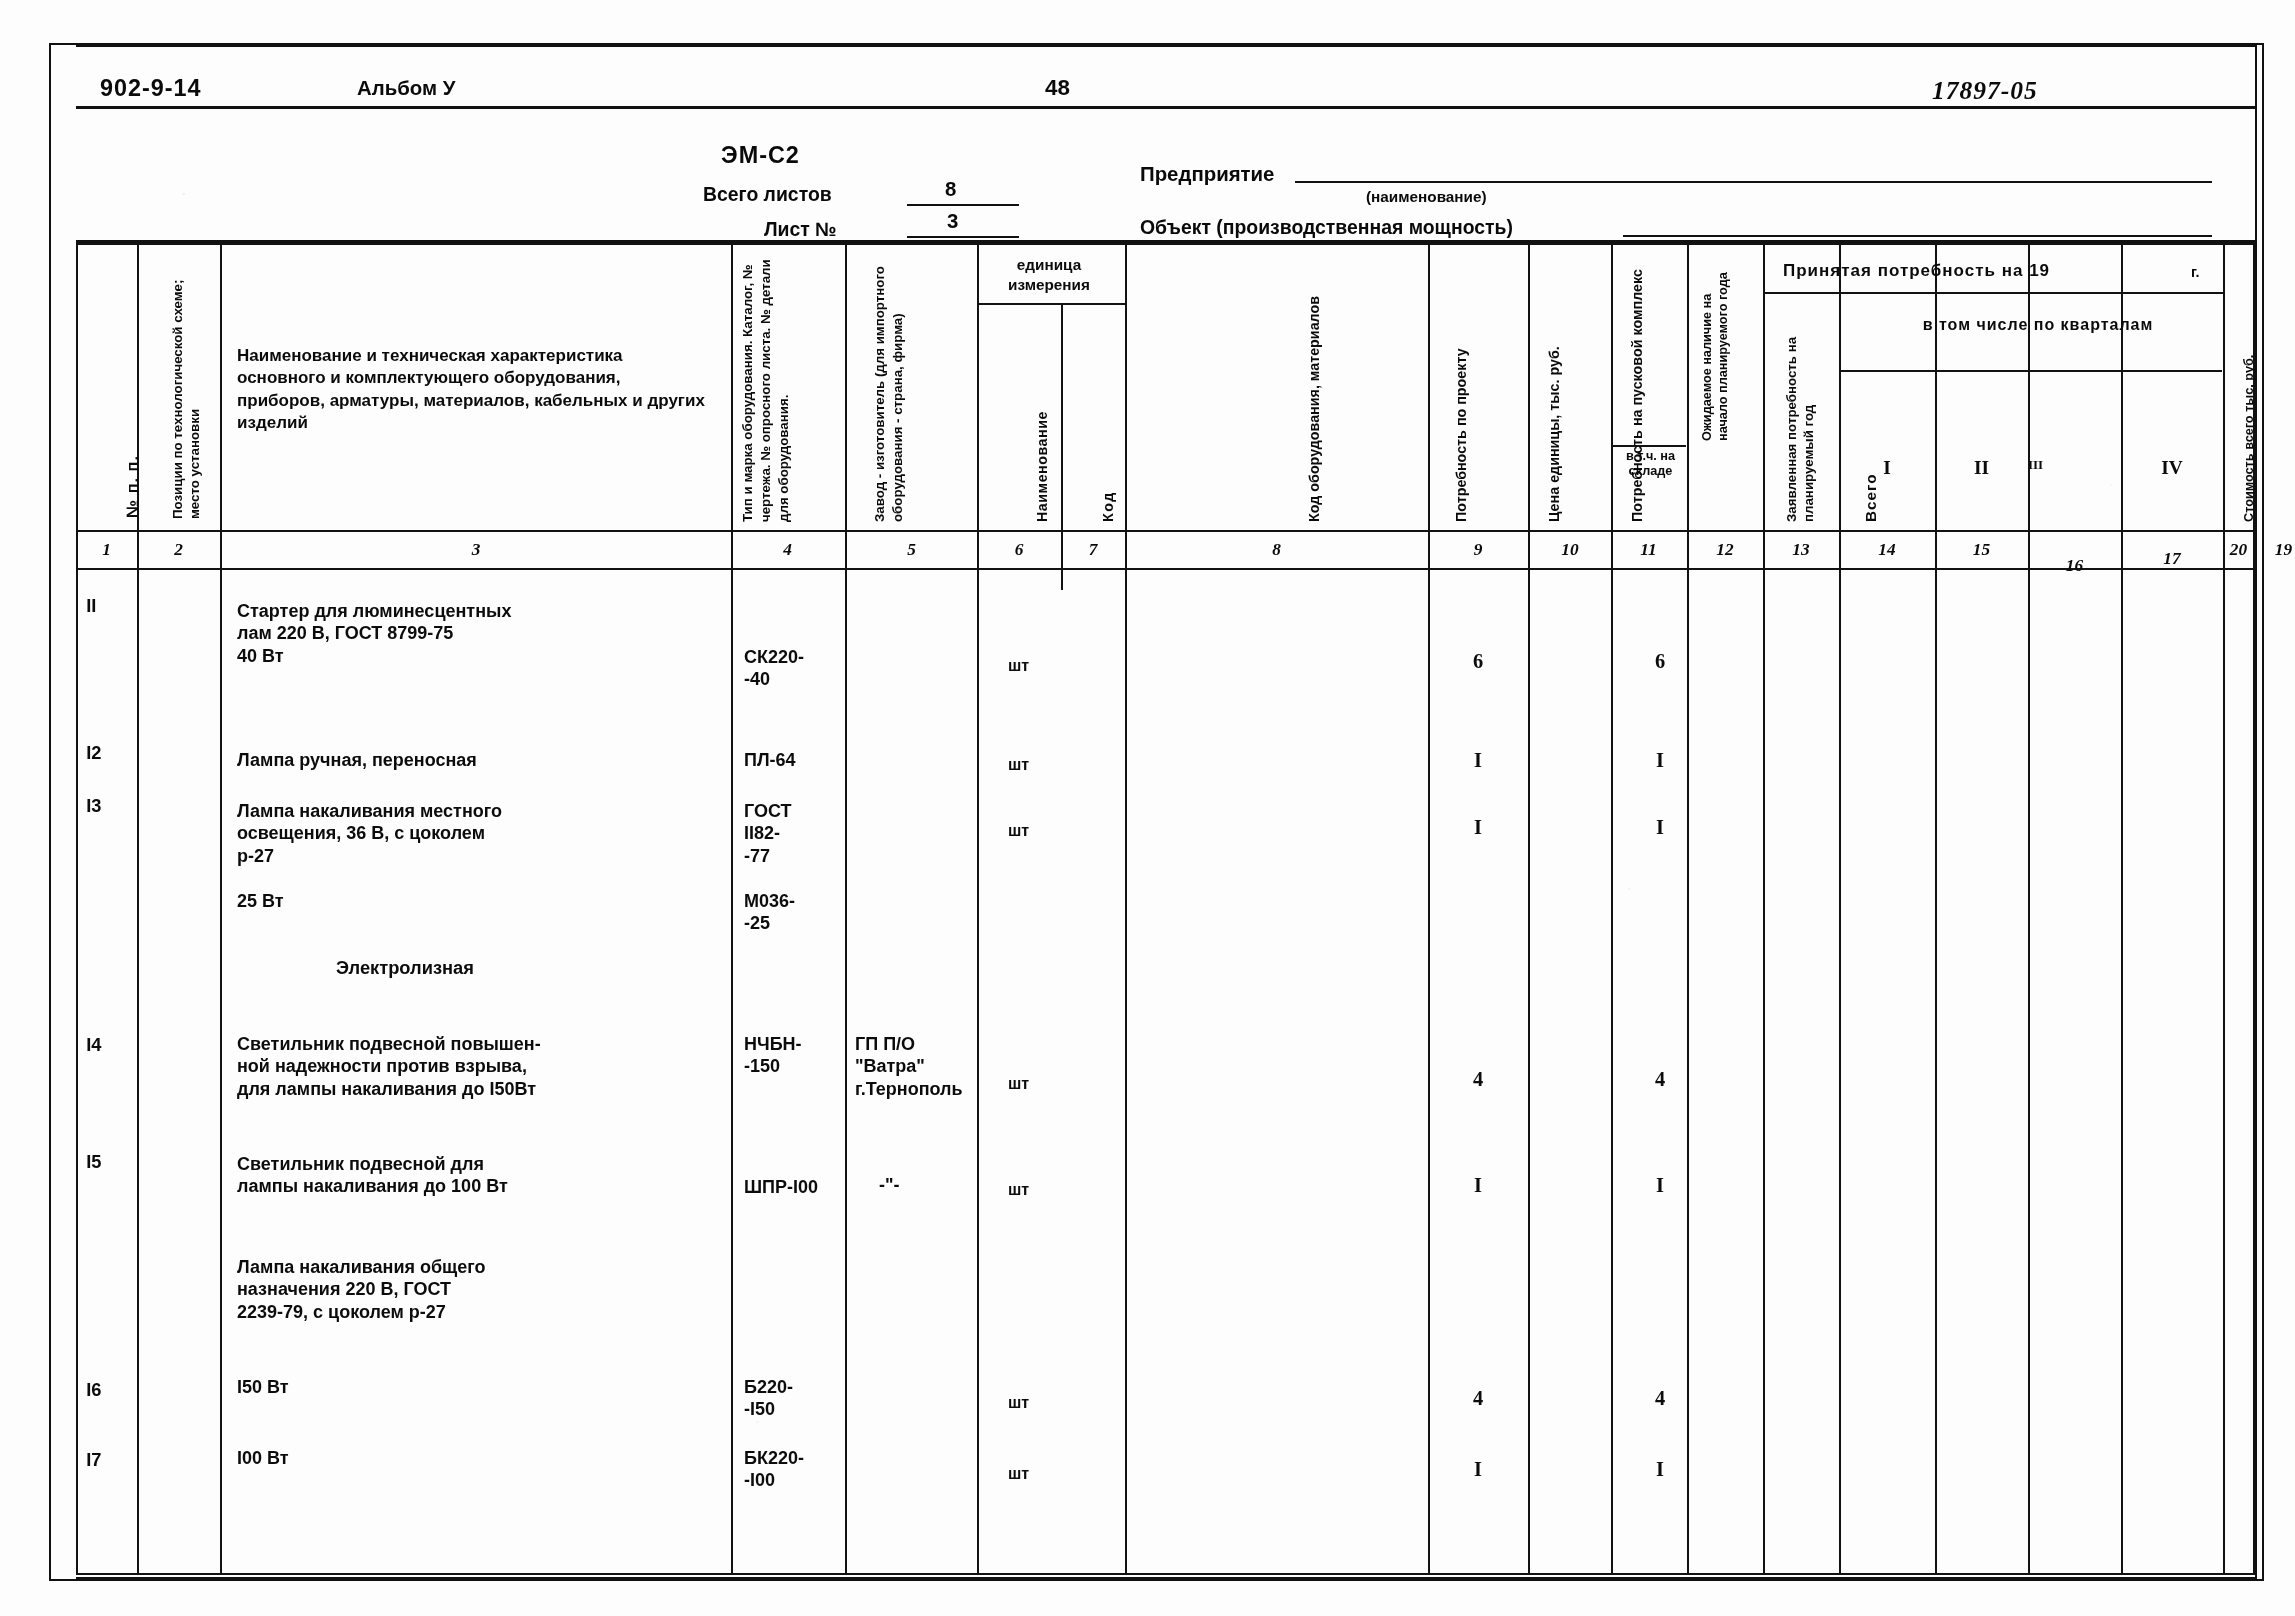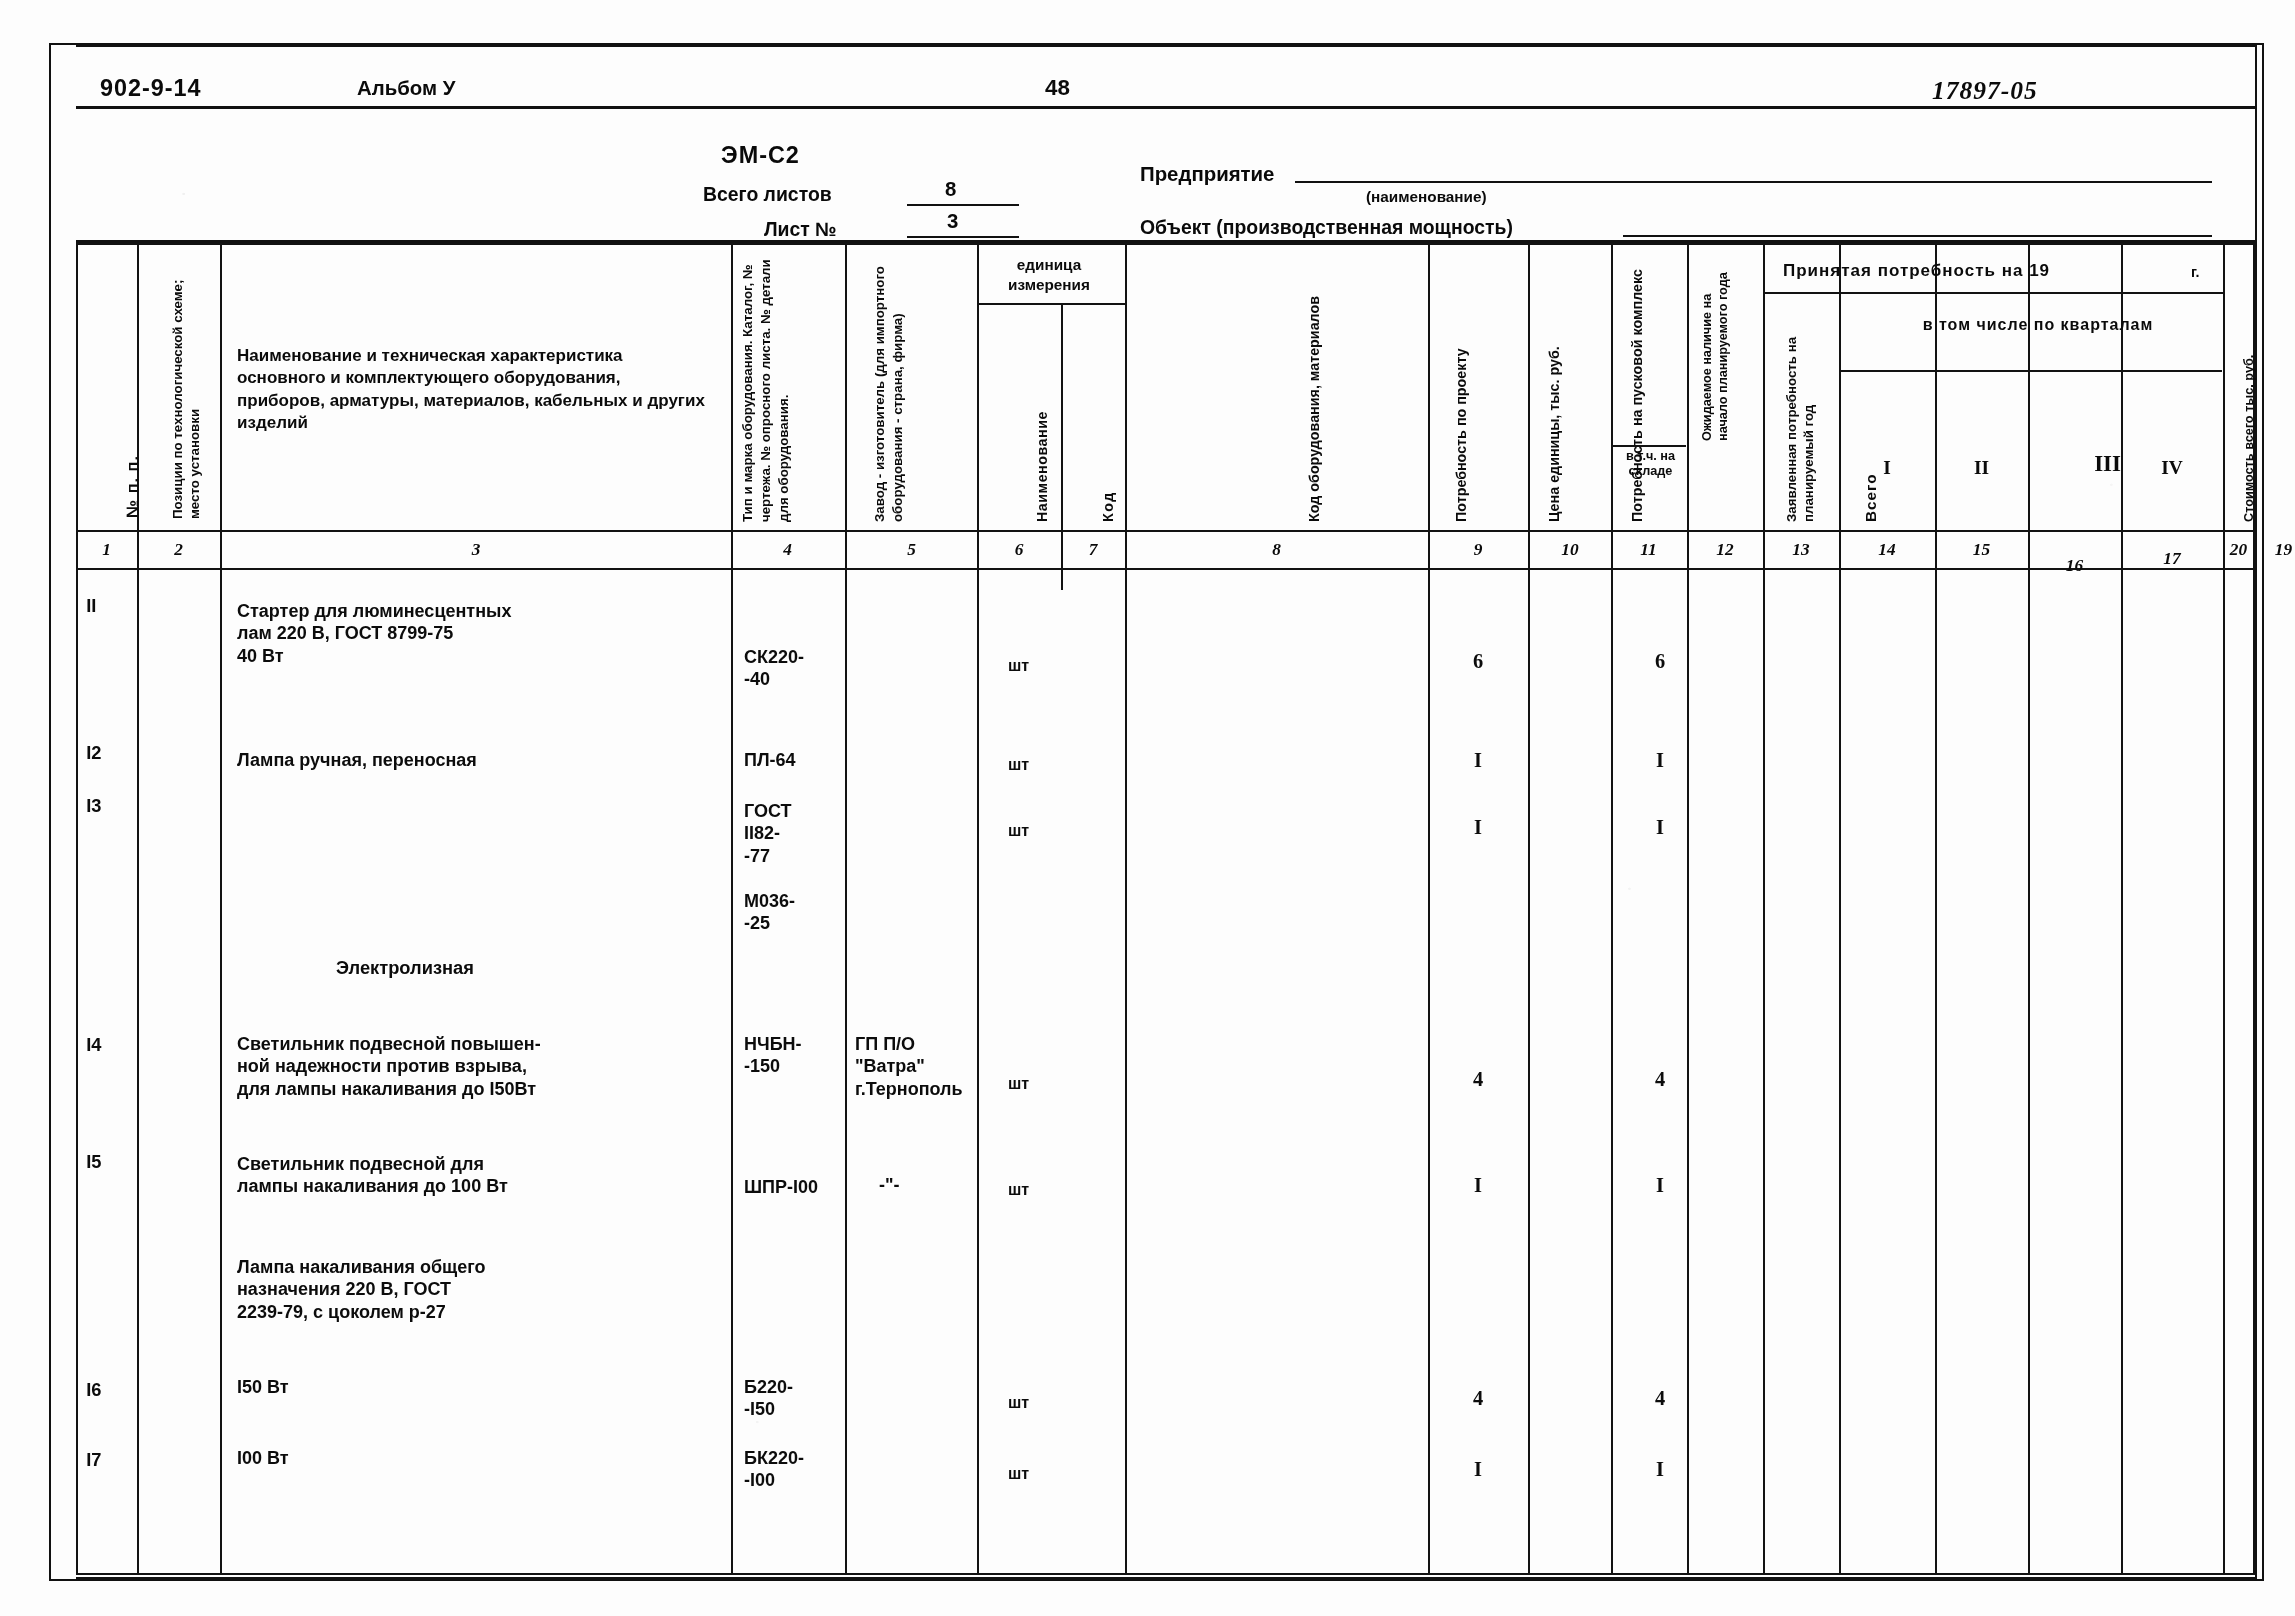--- a/index.html
+++ b/index.html
@@ -209,21 +209,21 @@
     <div class="hcell" style="left:2115px;top:21.4px;font-size:14.3px;">г.</div>
 
     <div class="vwrap" style="left:1786px;top:279px;">
       <div class="vtext" style="font-size:15.3px;letter-spacing:1px;">Всего</div>
     </div>
 
     <div class="hcell" style="left:1799px;top:71px;width:326px;font-size:16px;line-height:22.4px;text-align:center;letter-spacing:1px;">в том числе по кварталам</div>
 
     <div class="hcell" style="left:1763px;top:214px;width:96px;font-size:19.4px;text-align:center;font-family:'Liberation Serif',serif;">I</div>
     <div class="hcell" style="left:1859px;top:214px;width:93px;font-size:19.4px;text-align:center;font-family:'Liberation Serif',serif;">II</div>
-    <div class="hcell" style="left:1952px;top:208px;width:93px;font-size:23px;text-align:right;font-family:'Liberation Serif',serif;">III</div>
+    <div class="hcell" style="left:1952px;top:214px;width:93px;font-size:13px;text-align:left;font-family:'Liberation Serif',serif;">III</div>
     <div class="hcell" style="left:2045px;top:214px;width:102px;font-size:19.4px;text-align:center;font-family:'Liberation Serif',serif;">IV</div>
 
     <div class="vwrap" style="left:2165px;top:279px;">
       <div class="vtext" style="font-size:12.7px;line-height:16.3px;width:214px;white-space:normal;">Стоимость всего тыс. руб.</div>
     </div>
 
     <div class="numrow" style="left:0px;   top:297px;width:61px;">1</div>
     <div class="numrow" style="left:61px; top:297px;width:83px;">2</div>
     <div class="numrow" style="left:144px; top:297px;width:512px;">3</div>
     <div class="numrow" style="left:655px;top:297px;width:113px;">4</div>
@@ -254,20 +254,25 @@
     <div class="qty" style="left:1561px;top:407px;">6</div>
 
     <div class="rowno" style="left:10.2px;top:499px;">I2</div>
     <div class="desc" style="left:161px;top:506px;">Лампа ручная, переносная</div>
     <div class="typ" style="left:668px;top:506px;">ПЛ-64</div>
     <div class="unit" style="left:912px;top:513px;">шт</div>
     <div class="qty" style="left:1379px;top:506px;">I</div>
     <div class="qty" style="left:1561px;top:506px;">I</div>
 
     <div class="rowno" style="left:10.2px;top:552px;">I3</div>
+    <div class="desc" style="left:161px;top:557px;">Лампа накаливания местного
+освещения, 36 В, с цоколем
+р-27
+
+        25 Вт</div>
     <div class="typ" style="left:668px;top:557px;">ГОСТ
 II82-
 -77
 
 М036-
 -25</div>
     <div class="unit" style="left:912px;top:579px;">шт</div>
     <div class="qty" style="left:1379px;top:573px;">I</div>
     <div class="qty" style="left:1561px;top:573px;">I</div>
 

